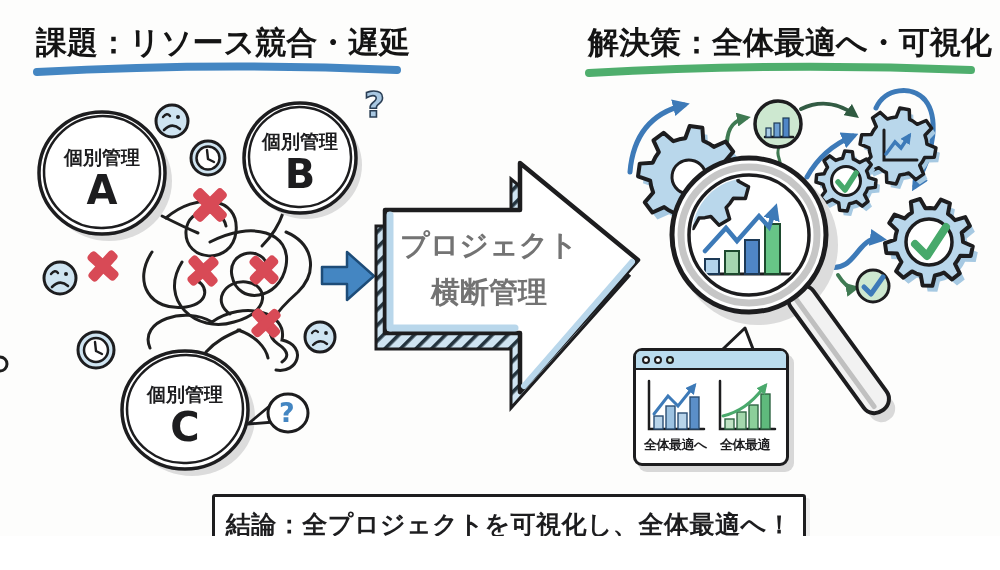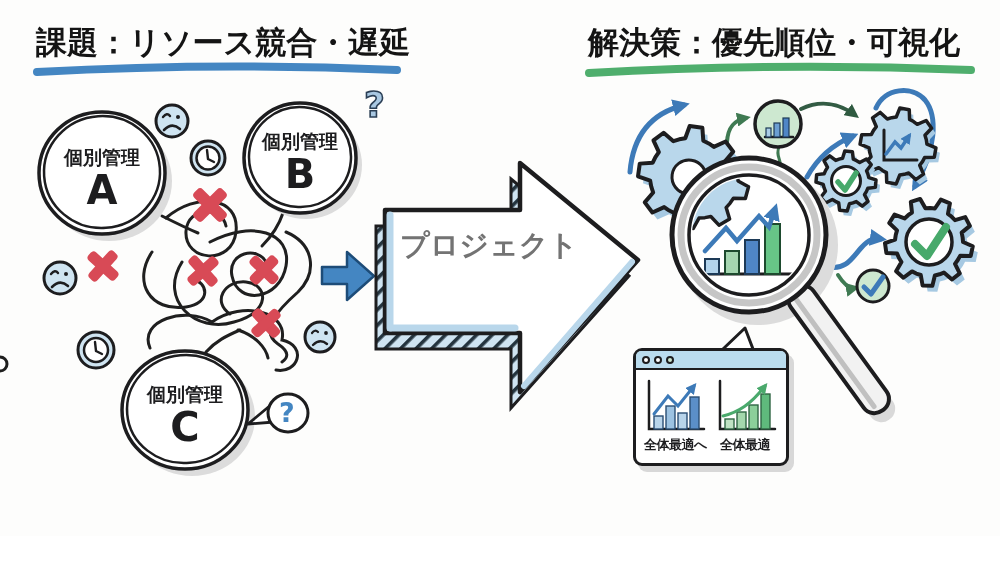--- a/index.html
+++ b/index.html
@@ -251,40 +251,41 @@
       <rect x="745" y="240" width="14" height="34" fill="#4f86c6" stroke="#1d3a57" stroke-width="2"></rect>
       <rect x="765" y="224" width="15" height="50" fill="#67c587" stroke="#1d4a2e" stroke-width="2"></rect>
       <path d="M705,251 L726,228 L737,241 L759,216 L769,227 L775,209" stroke="#3d7ab8" stroke-width="4.5" fill="none" stroke-linecap="round" marker-end="url(#arrB)"></path>
     </g>
   </g>
 
   <path d="M723,349 L745,328 L753,349" fill="#fff" stroke="#1d1d1f" stroke-width="3" stroke-linejoin="round"></path>
 </svg>
 
   <div class="txt title" style="left:36px;top:22px;">課題：リソース競合・遅延</div>
-  <div class="txt title" style="left:588px;top:22px;">解決策：優先順位・可視化</div>
+  <div class="txt title" style="left:588px;top:22px;">解決策：全体最適へ・可視化</div>
 
   <div class="circle-text" style="left:42px;top:147px;width:120px;">
     <div class="circle-label">個別管理</div>
     <div class="circle-letter">A</div>
   </div>
   <div class="circle-text" style="left:245px;top:131px;width:110px;">
     <div class="circle-label">個別管理</div>
     <div class="circle-letter">B</div>
   </div>
   <div class="circle-text" style="left:125px;top:384px;width:120px;">
     <div class="circle-label">個別管理</div>
     <div class="circle-letter">C</div>
   </div>
 
   <div class="txt qmark-blue" style="left:364px;top:84px;">?</div>
   <div class="txt qmark-bubble" style="left:279px;top:397px;">?</div>
 
   <div class="txt arrow-text" style="left:393px;top:222px;">
     <div>プロジェクト</div>
+    <div>横断管理</div>
   </div>
 
   <div class="window">
     <div class="titlebar">
       <span class="dot"></span>
       <span class="dot"></span>
       <span class="dot green"></span>
     </div>
     <svg class="chart left" width="62" height="56">
       <path d="M3,3 L3,51 L58,51" stroke="#1d1d1f" stroke-width="2.5" fill="none" stroke-linecap="round"></path>
@@ -299,14 +300,17 @@
       <rect x="8" y="41" width="9" height="10" fill="#bfe2c3" stroke="#2f6644" stroke-width="1.4"></rect>
       <rect x="20" y="34" width="9" height="17" fill="#a4d7ad" stroke="#2f6644" stroke-width="1.4"></rect>
       <rect x="32" y="27" width="9" height="24" fill="#8ccf9a" stroke="#2f6644" stroke-width="1.4"></rect>
       <rect x="44" y="16" width="9" height="35" fill="#5fba7c" stroke="#2f6644" stroke-width="1.4"></rect>
       <path d="M6,38 C22,34 34,26 48,8" stroke="#4aa96c" stroke-width="3" fill="none" stroke-linecap="round" marker-end="url(#arrGs)"></path>
     </svg>
     <span class="chart-label left">全体最適へ</span>
     <span class="chart-label right">全体最適</span>
   </div>
 
+  <div class="conclusion-box">
+    <span class="conclusion-text">結論：全プロジェクトを可視化し、全体最適へ！</span>
+  </div>
 
 </div>
 
 </body></html>

